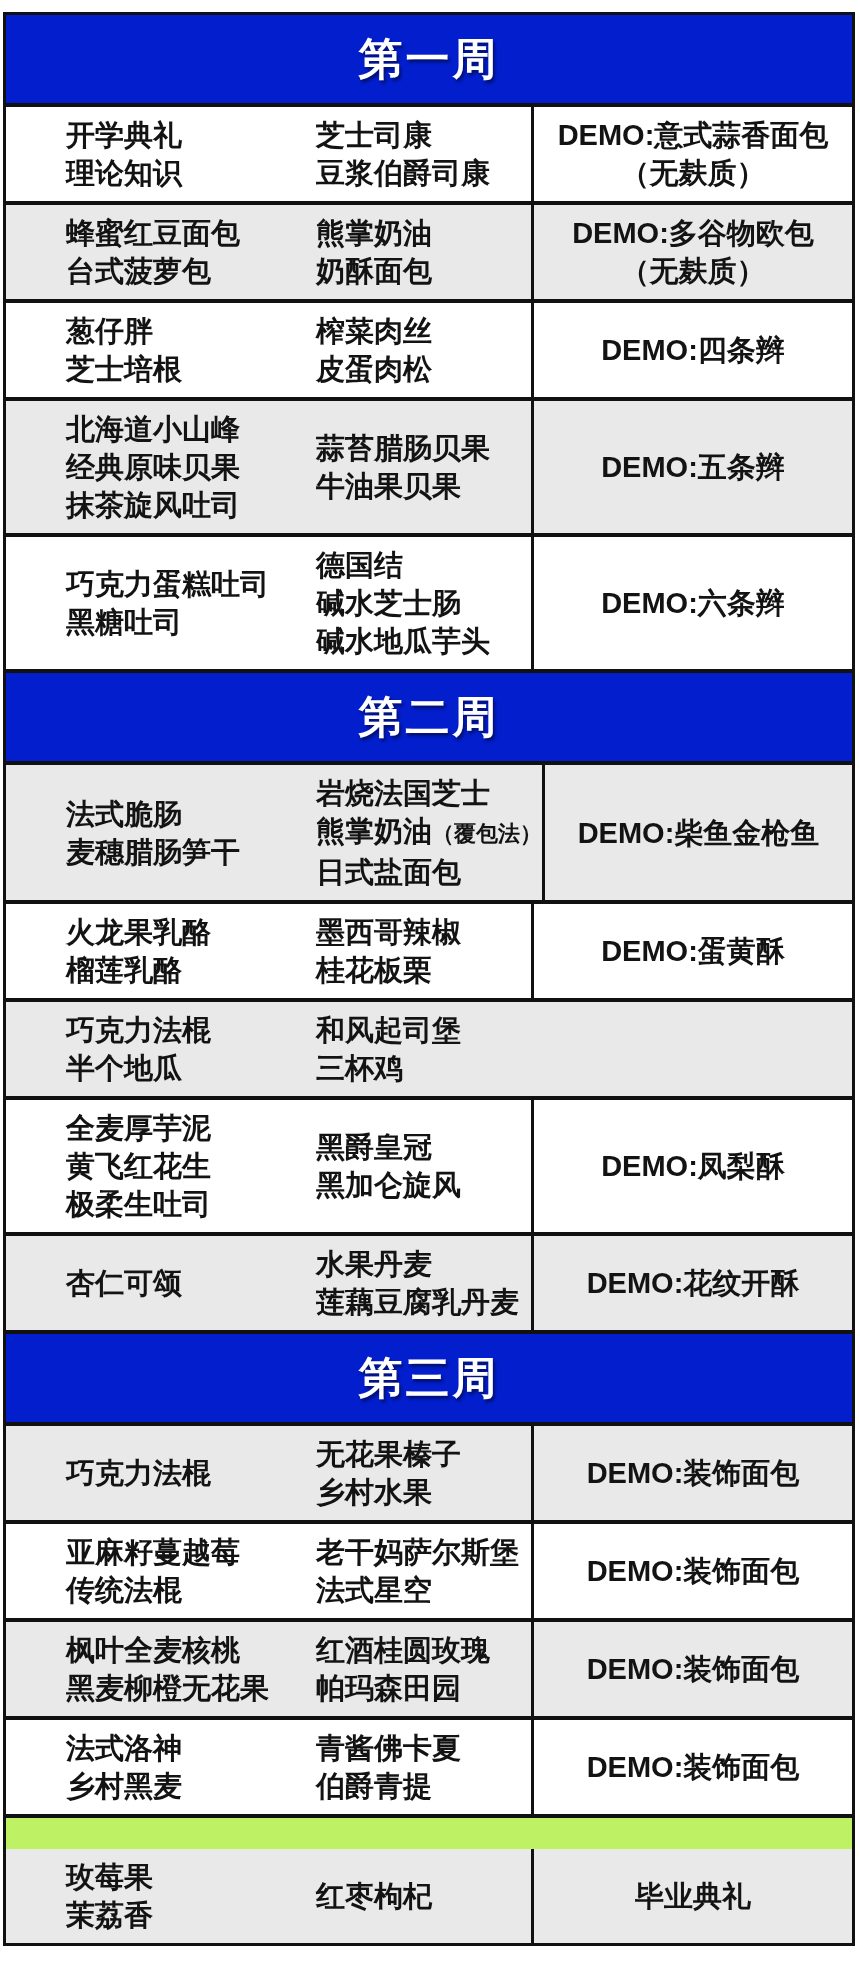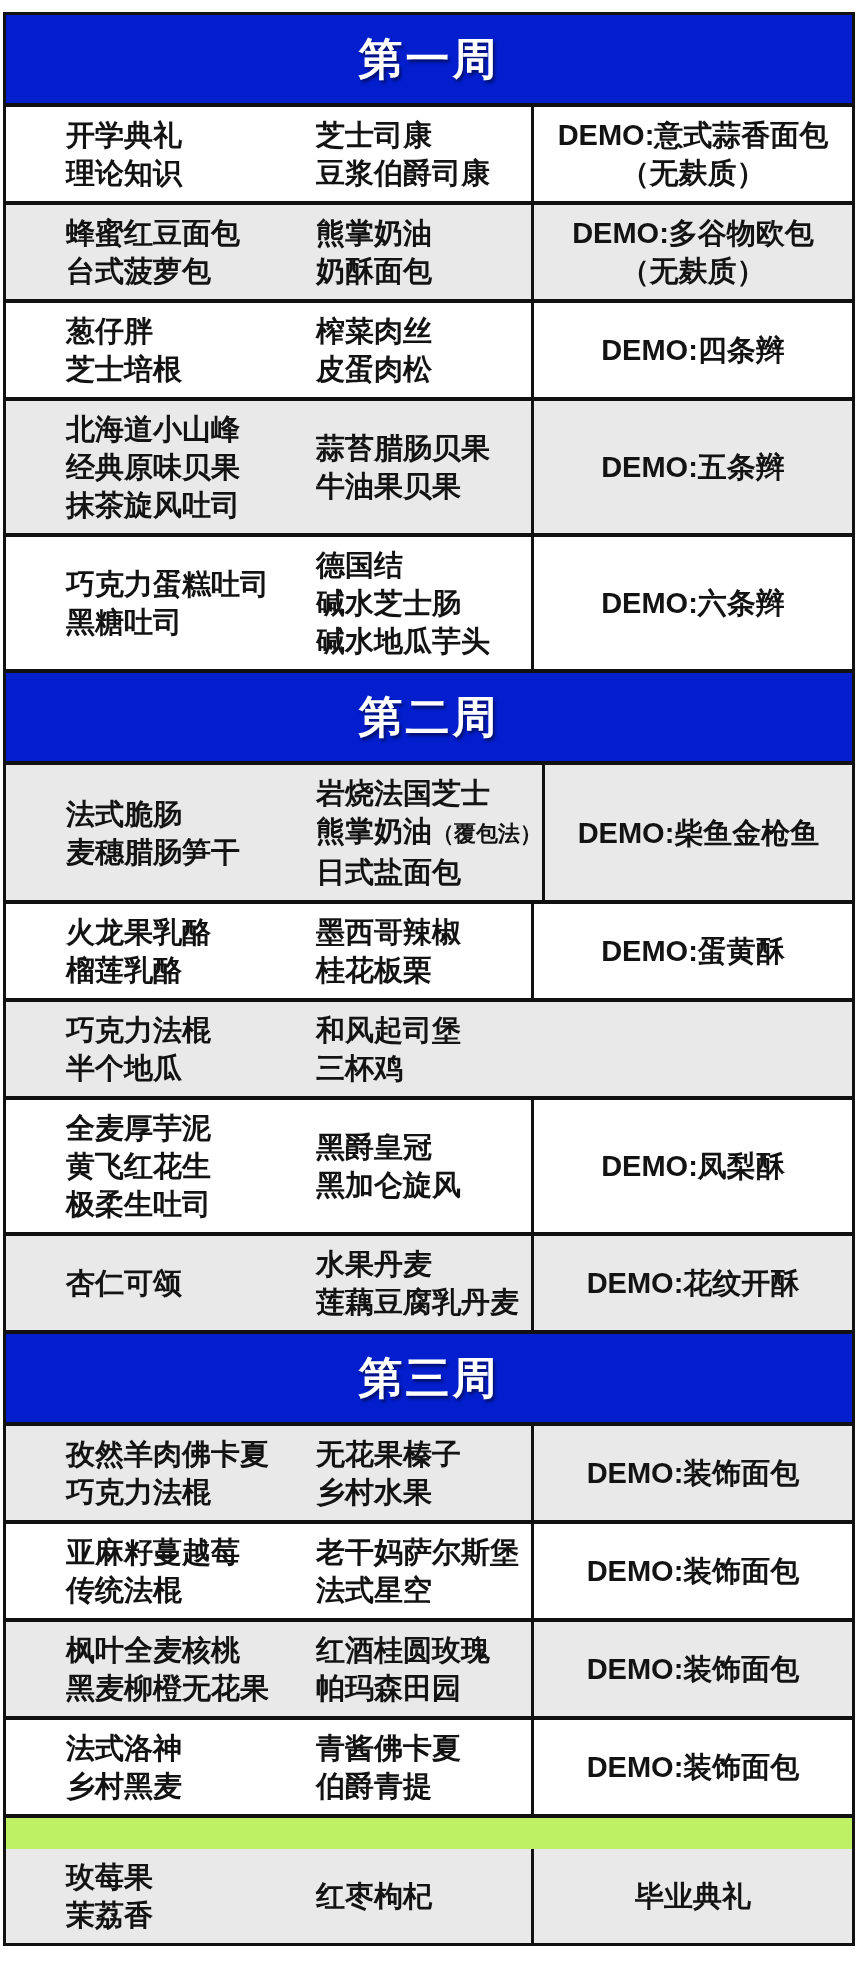--- a/index.html
+++ b/index.html
@@ -251,21 +251,20 @@
   </section>
 
   <section>
     <header class="week-header">
       <span>第三周</span>
     </header>
     <div class="rows">
   <div class="row shaded">
     <div class="cell left">
       <div class="col col1">
-                <div class="line">孜然羊肉佛卡夏</div>
                 <div class="line">巧克力法棍</div>
               </div>
       <div class="col col2">
                 <div class="line">无花果榛子</div>
                 <div class="line">乡村水果</div>
               </div>
     </div>
     <div class="cell demo">
               <div class="line">DEMO:装饰面包</div>
             </div>

